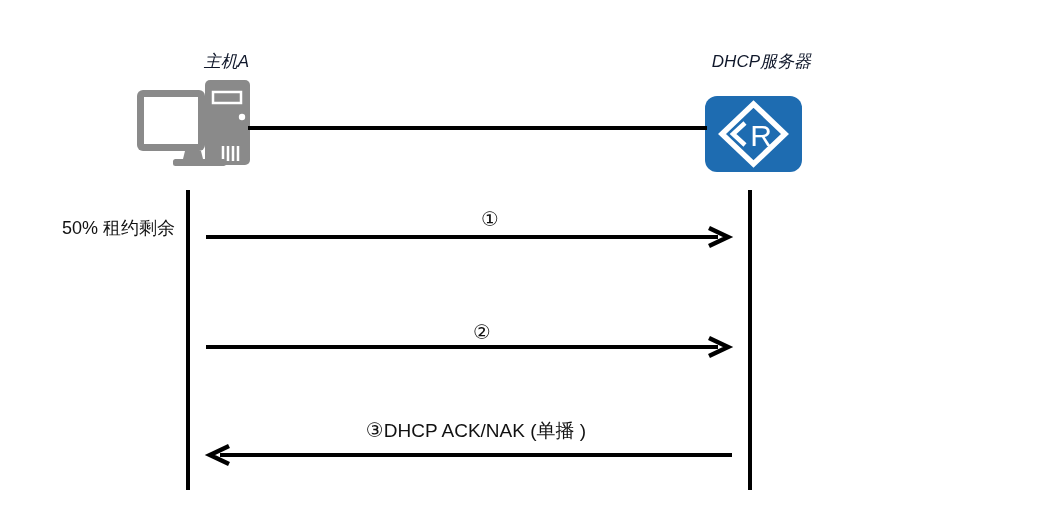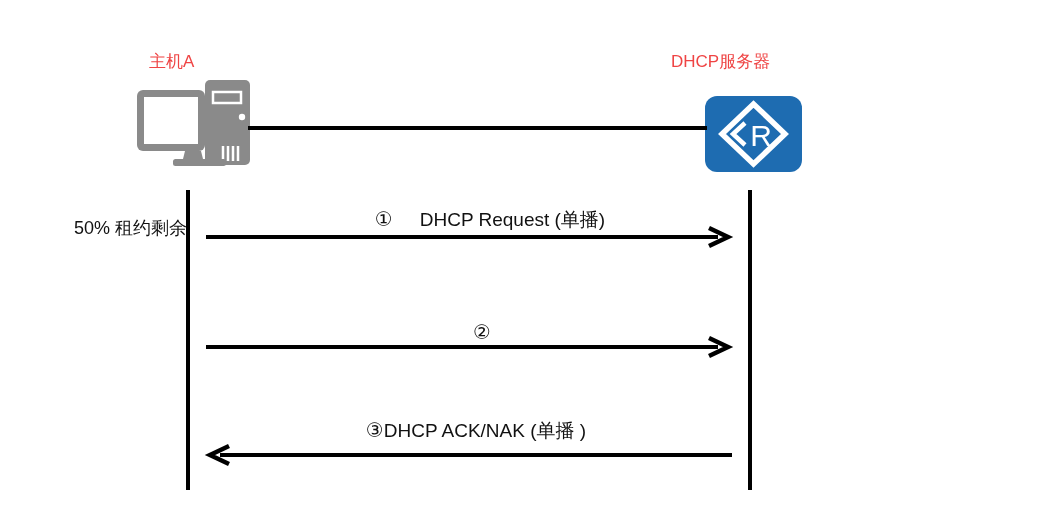--- a/index.html
+++ b/index.html
@@ -3,22 +3,23 @@
 <meta charset="utf-8">
 <style>
   html,body{margin:0;padding:0;background:#ffffff;}
   #canvas{
     position:relative;width:1059px;height:521px;background:#ffffff;
     font-family:"Liberation Sans","DejaVu Sans",sans-serif;color:#000;
     overflow:hidden;
   }
   .abs{position:absolute;}
   .node-title{
-    font-size:17px;line-height:20px;text-align:left;color:#ef4444;
+    font-size:17px;line-height:20px;text-align:right;color:#0f172a;
     white-space:nowrap;
+    font-style:italic;
   }
   .lifeline{
     position:absolute;width:4px;background:#000;
   }
   .connector{
     position:absolute;height:4px;background:#000;
   }
   .msg-label{
     position:absolute;display:flex;justify-content:center;align-items:baseline;
     font-size:19px;line-height:24px;color:#111;white-space:nowrap;
@@ -64,24 +65,23 @@
       <path d="M40 27 L28 38 L40 49" fill="none" stroke="#ffffff" stroke-width="4.5"></path>
       <text x="56" y="39" text-anchor="middle" dominant-baseline="central" font-size="30" fill="#ffffff" font-family="Liberation Sans, DejaVu Sans, sans-serif">R</text>
     </svg>
   </div>
 
   <div class="connector" style="left:248px;top:126px;width:459px;"></div>
 
   <div class="lifeline" style="left:186px;top:190px;height:300px;"></div>
   <div class="lifeline" style="left:748px;top:190px;height:300px;"></div>
 
-  <div class="side-label" style="left:50px;top:215px;width:137px;text-align:right;">50% 租约剩余</div>
+  <div class="side-label" style="left:50px;top:215px;width:137px;">50% 租约剩余</div>
   <div class="msg-label" style="left:305px;top:207px;width:370px;">
     <span class="num">①</span>
-    <span class="gap1">DHCP Request (单播)</span>
   </div>
   <div class="abs" style="left:205px;top:224px;">
     <svg width="530" height="26" viewBox="0 0 530 26" xmlns="http://www.w3.org/2000/svg">
       <line x1="1" y1="13" x2="513" y2="13" stroke="#000" stroke-width="4"></line>
       <path d="M504 4 L523 13 L504 22" fill="none" stroke="#000" stroke-width="4.5"></path>
     </svg>
   </div>
 
   <div class="msg-label" style="left:297px;top:320px;width:370px;">
     <span class="num">②</span>

